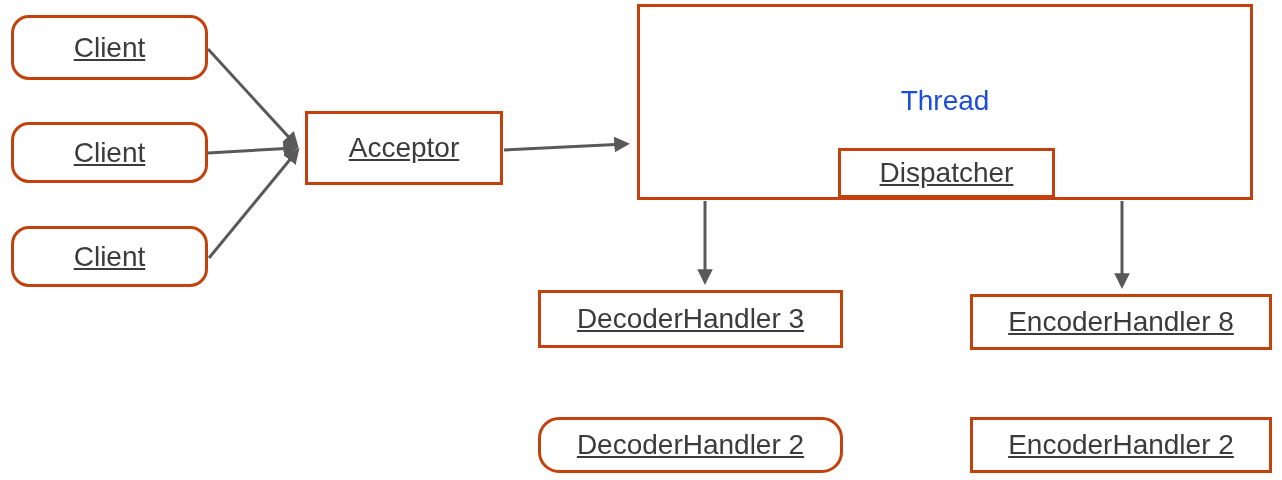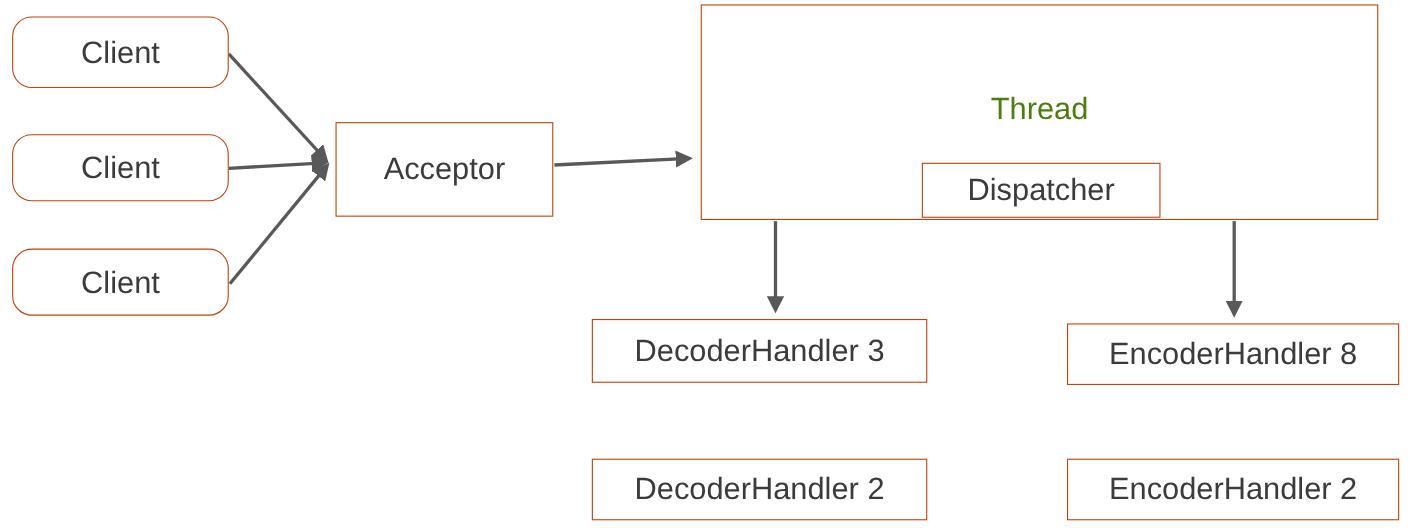--- a/index.html
+++ b/index.html
@@ -20,49 +20,50 @@
     left: 0;
     top: 0;
     width: 1282px;
     height: 480px;
     z-index: 0;
   }
   .node {
     position: absolute;
     box-sizing: border-box;
     background: #ffffff;
-    border: 1px solid #c2410c;
+    border: 3px solid #c2410c;
     color: #3b3b3b;
     font-size: 28px;
     display: flex;
     align-items: center;
     justify-content: center;
     z-index: 1;
     white-space: nowrap;
+    text-decoration: underline;
   }
   .rounded { border-radius: 18px; }
 
   .client1 { left: 11px;  top: 15px;  width: 197px; height: 65px; }
   .client2 { left: 11px;  top: 122px; width: 197px; height: 61px; }
   .client3 { left: 11px;  top: 226px; width: 197px; height: 61px; }
-  .acceptor{ left: 305px; top: 111px; width: 198px; height: 86px; }
+  .acceptor{ left: 305px; top: 111px; width: 198px; height: 74px; }
 
   .thread  { left: 637px; top: 4px;   width: 616px; height: 196px;
              display: block; }
   .thread-label {
     position: absolute;
     left: 0; right: 0; top: 78px;
     text-align: center;
     font-size: 28px;
-    color: #4d7c0f;
+    color: #1d4ed8;
   }
   .dispatcher { left: 838px; top: 148px; width: 217px; height: 50px; z-index: 2; align-items: center; }
 
   .decoder1 { left: 538px; top: 290px; width: 305px; height: 58px; }
-  .decoder2 { left: 538px; top: 417px; width: 305px; height: 56px; }
+  .decoder2 { left: 538px; top: 417px; width: 305px; height: 56px; border-radius: 21px; }
   .encoder1 { left: 970px; top: 294px; width: 302px; height: 56px; }
   .encoder2 { left: 970px; top: 417px; width: 302px; height: 56px; }
 </style>
 </head>
 <body>
 
 <div class="canvas">
 
   <svg class="edges" viewBox="0 0 1282 480" xmlns="http://www.w3.org/2000/svg">
     <defs>

